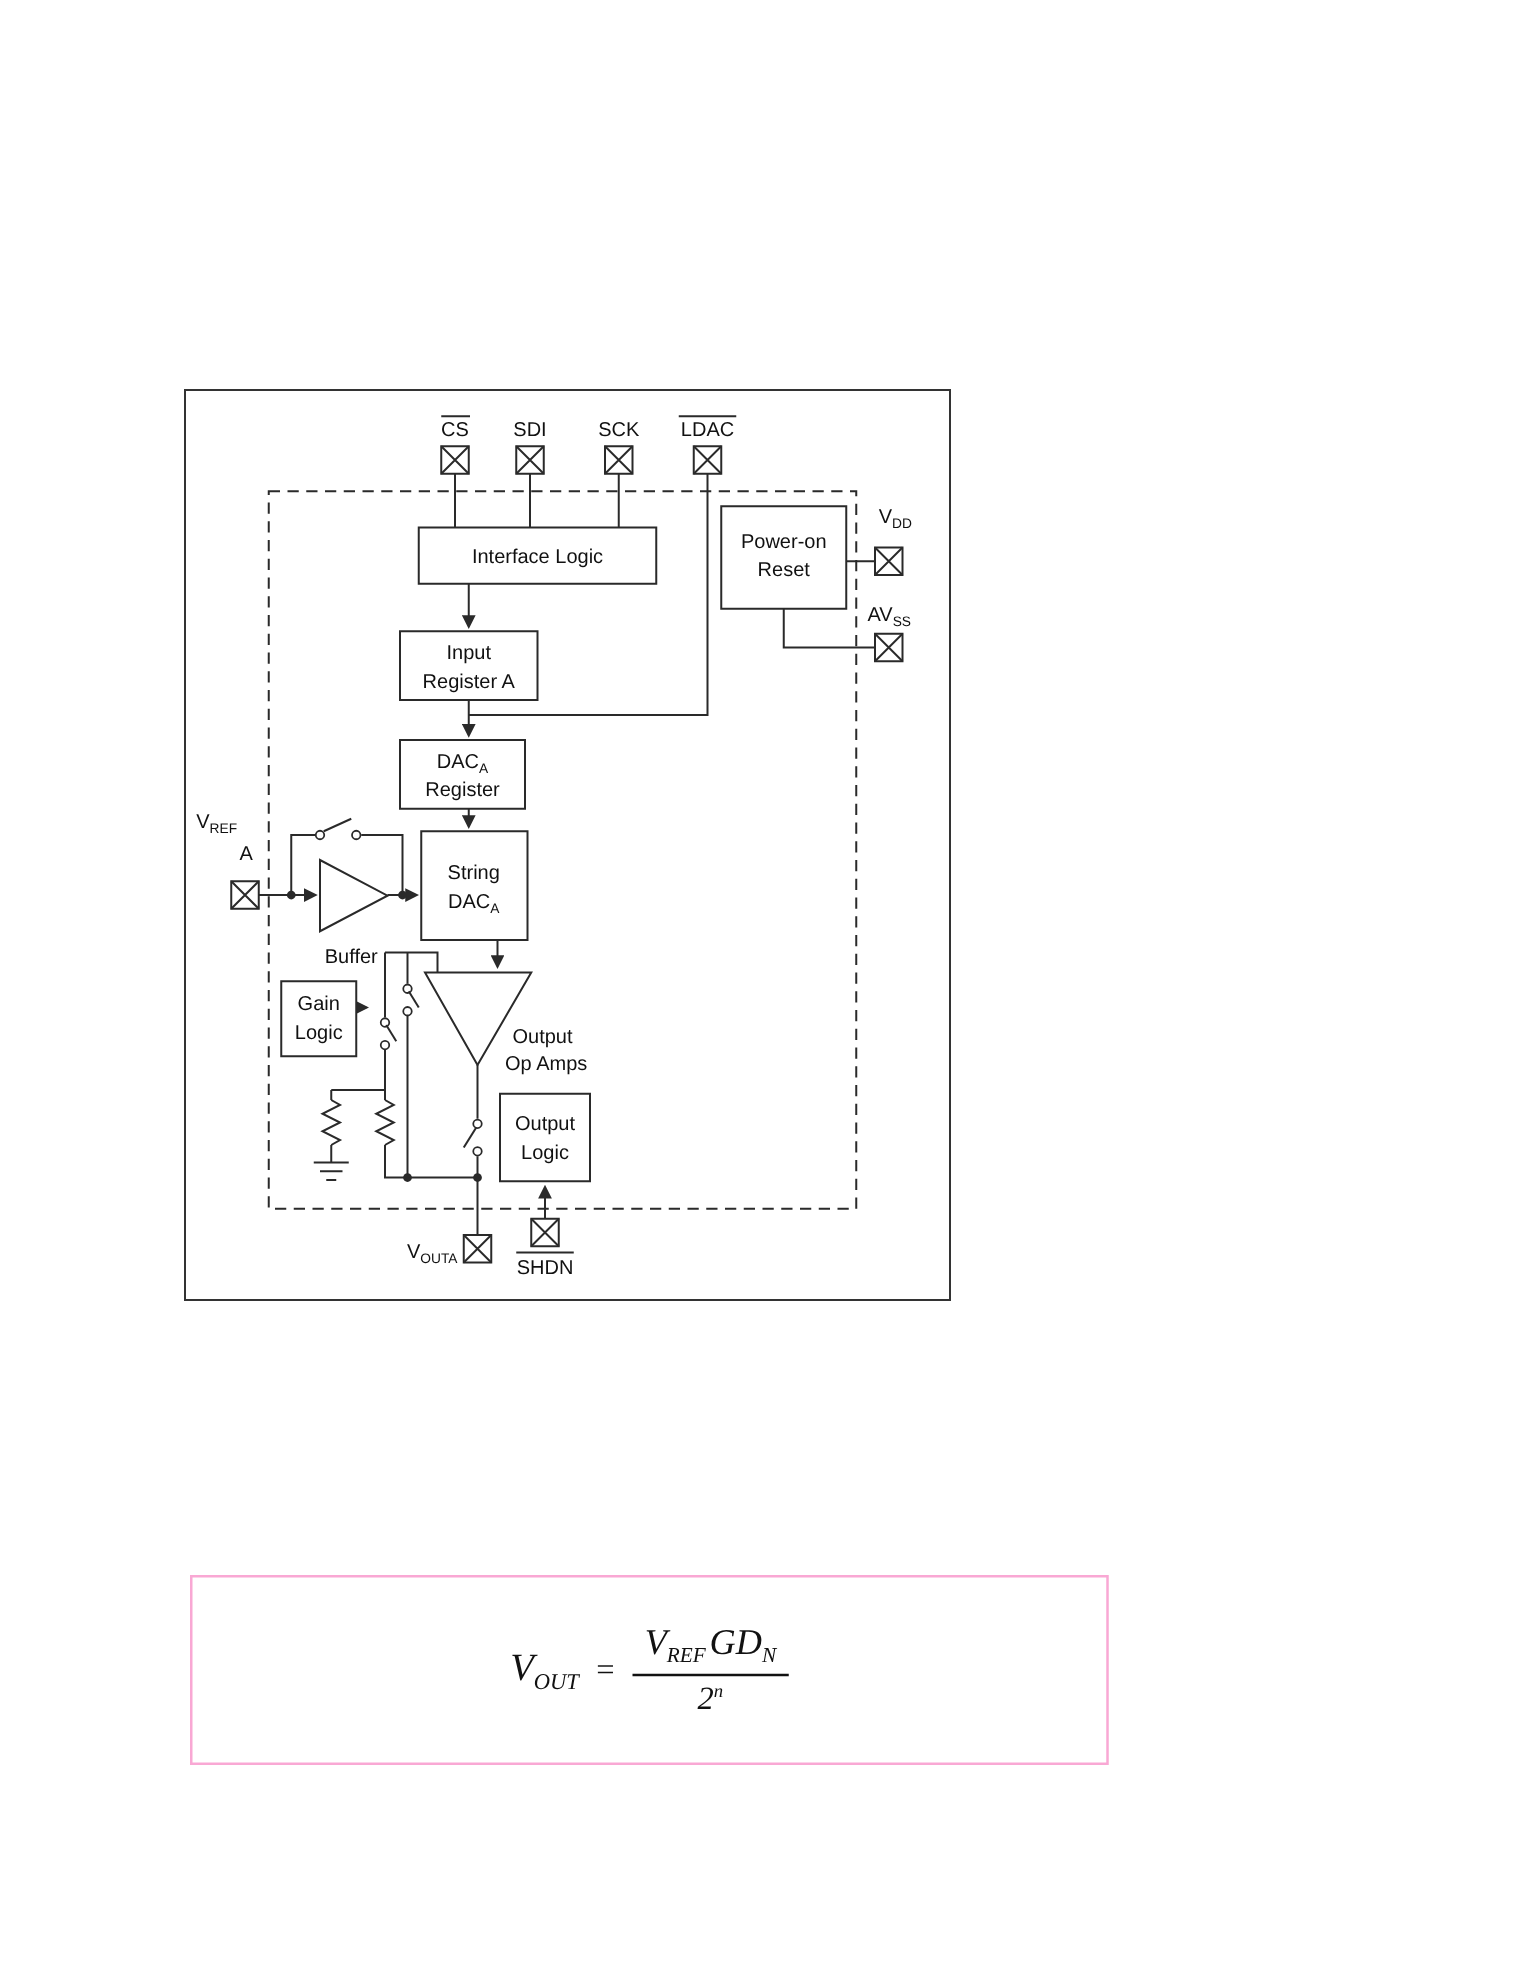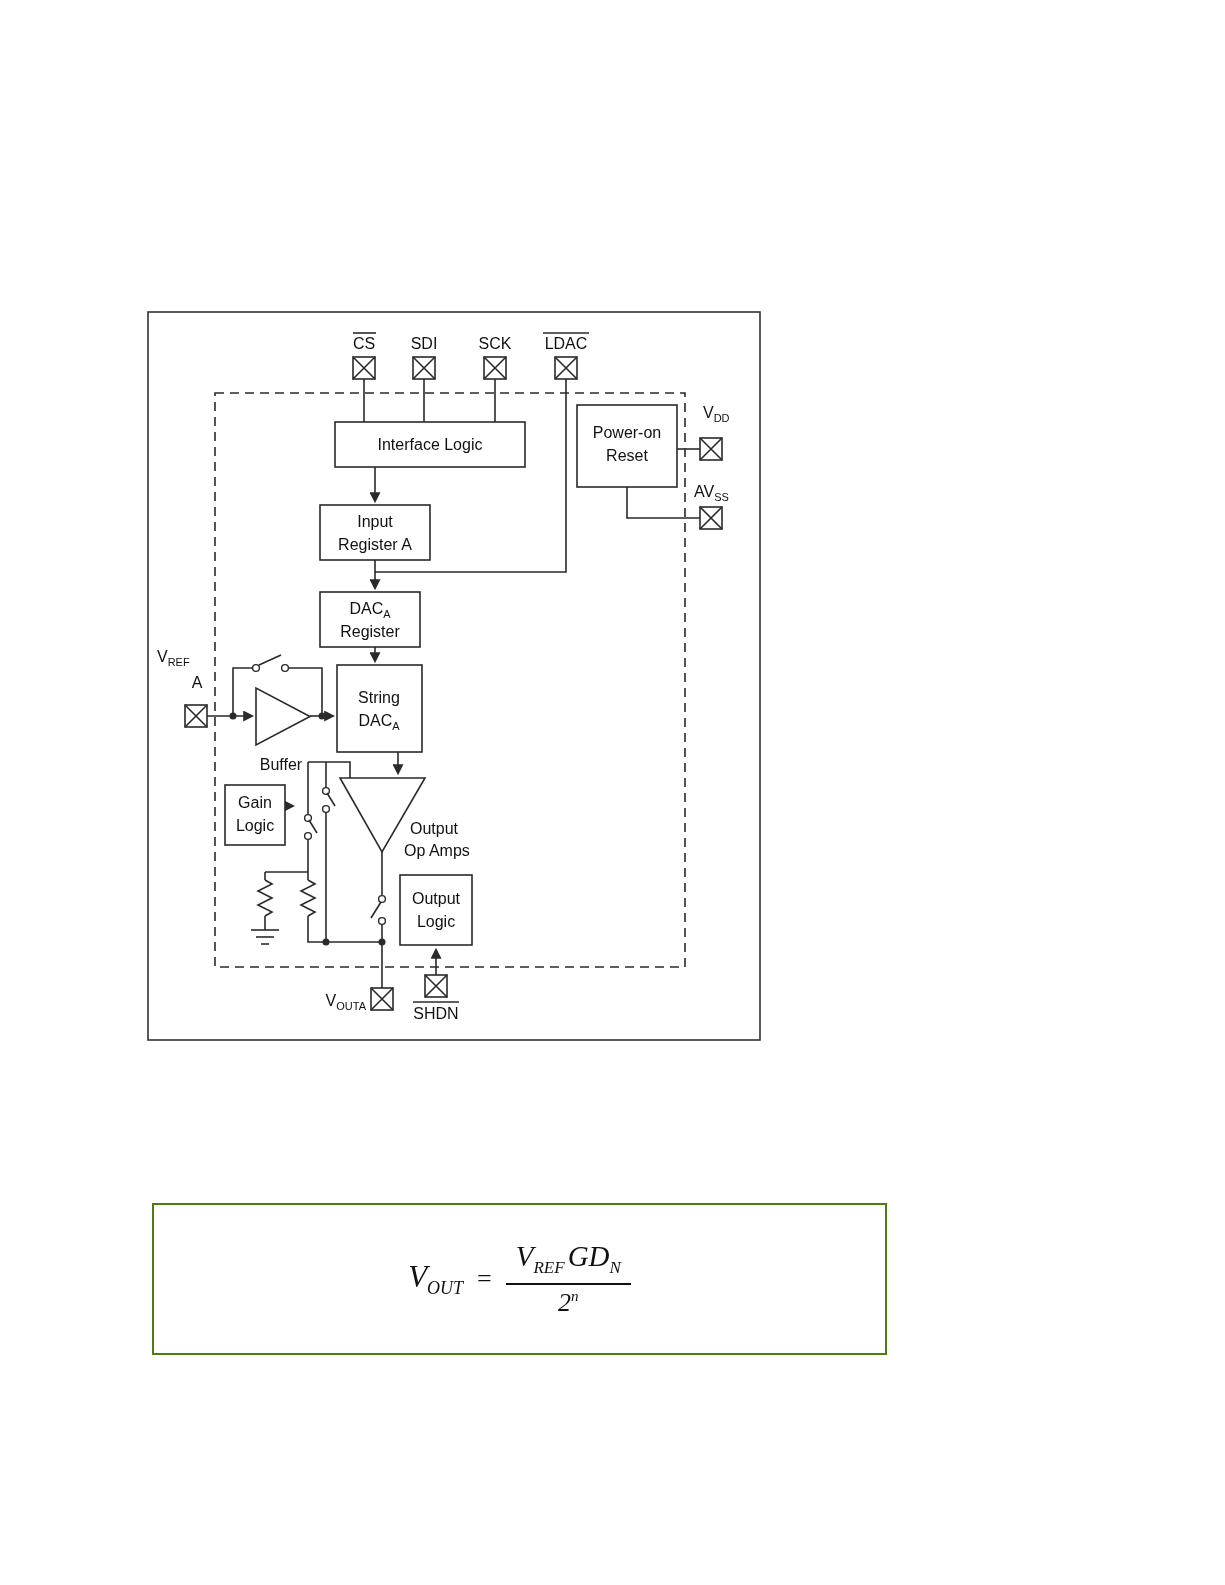--- a/index.html
+++ b/index.html
@@ -9,22 +9,22 @@
   svg{position:absolute;left:0;top:0}
   .box{fill:#ffffff;stroke:#2a2a2a;stroke-width:1.6}
   .w{fill:none;stroke:#2a2a2a;stroke-width:1.6}
   .dash{fill:none;stroke:#2a2a2a;stroke-width:1.6;stroke-dasharray:9 6}
   .pin{fill:#ffffff;stroke:#2a2a2a;stroke-width:1.6}
   .t{font-family:"Liberation Sans",sans-serif;font-size:16px;fill:#111}
   .sub{font-size:11px}
   .dot{fill:#2a2a2a;stroke:none}
   .sw{fill:#ffffff;stroke:#2a2a2a;stroke-width:1.4}
 
-  .formula-box{position:absolute;left:152px;top:1203px;width:731px;height:148px;
-       border:2px solid #4d7c0f;background:#fff;display:flex;justify-content:center}
+  .formula-box{position:absolute;left:152px;top:1260px;width:731px;height:148px;
+       border:2px solid #f9a8d4;background:#fff;display:flex;justify-content:center}
   .formula{display:flex;align-items:center;gap:14px;
        font-family:"Liberation Serif",serif;color:#111}
   .f-lhs{font-size:31px;font-style:italic}
   .f-lhs sub{font-size:18px;font-style:italic}
   .f-eq{font-size:26px}
   .f-frac{display:inline-flex;flex-direction:column;align-items:center}
   .f-num{font-size:29px;font-style:italic;padding:0 10px 5px;border-bottom:2px solid #111;white-space:nowrap}
   .f-num sub{font-size:17px}
   .f-gd{margin-left:3px}
   .f-den{font-size:26px;font-style:italic;padding-top:3px}

